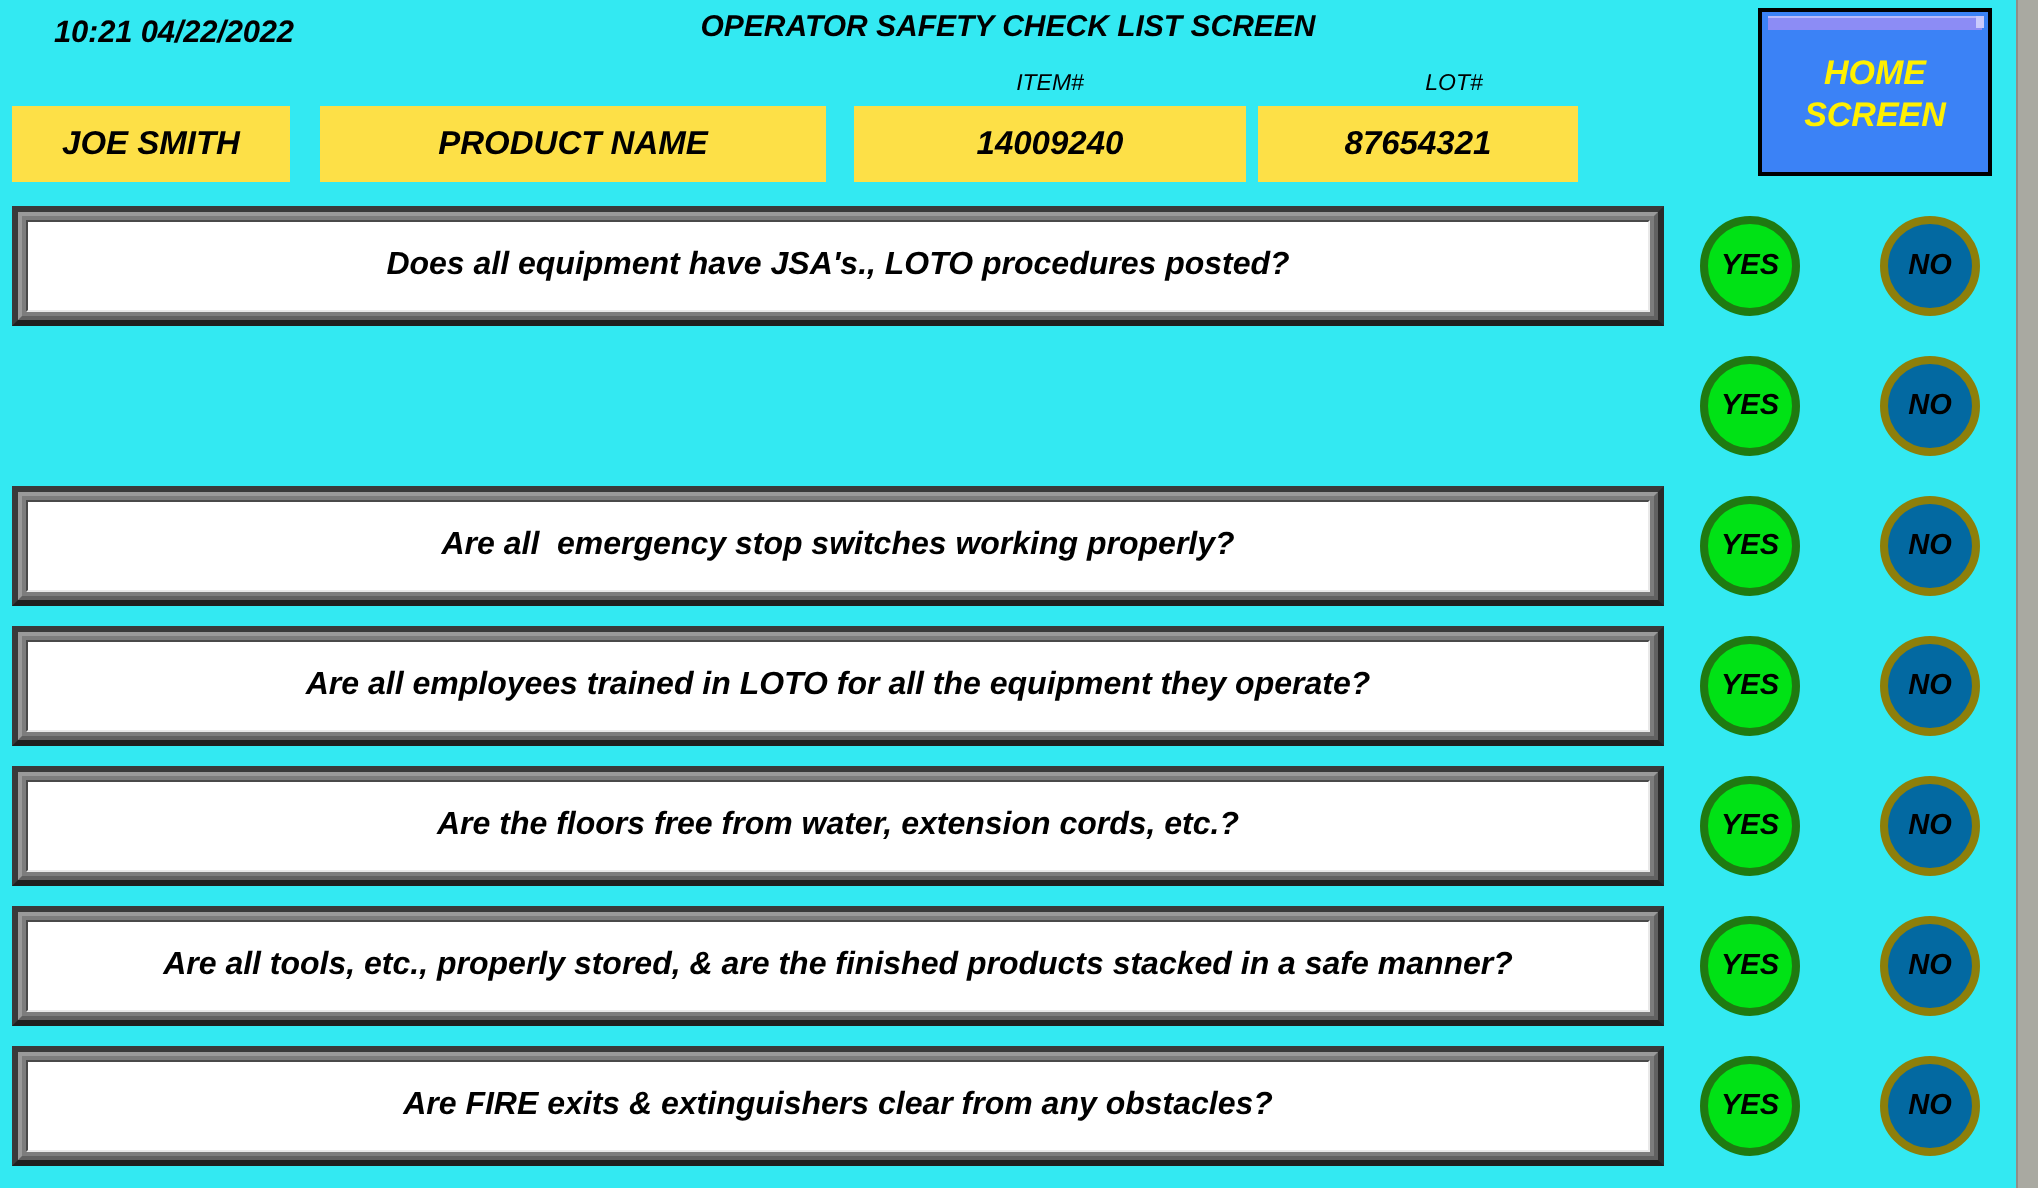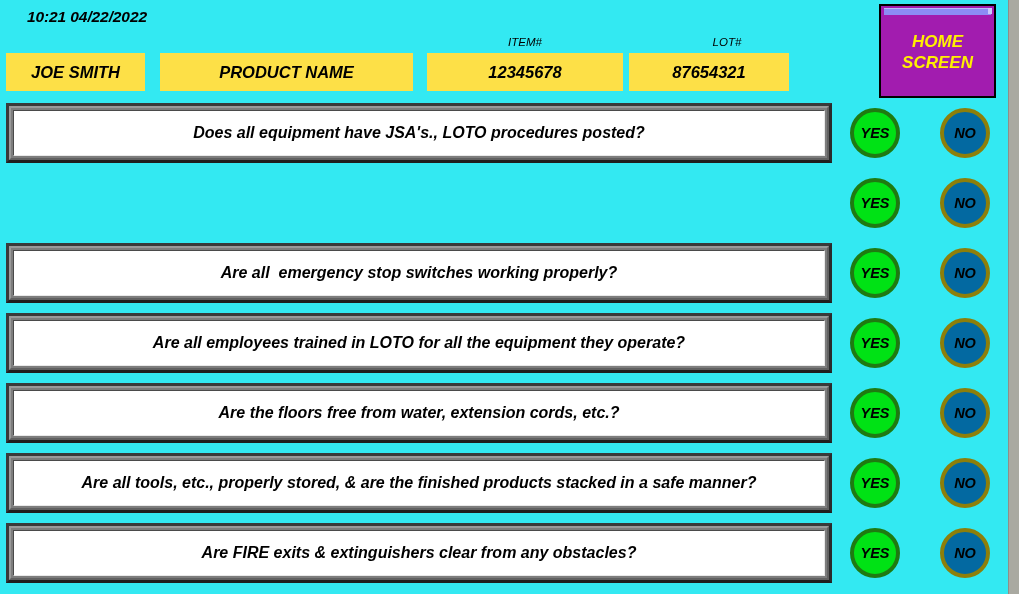--- a/index.html
+++ b/index.html
@@ -77,22 +77,22 @@
     white-space: nowrap;
     box-sizing: border-box;
   }
 
   
   #home-button {
     position: absolute;
     left: 879px;
     top: 4px;
     width: 117px;
-    height: 94px;
-    background: #a21caf;
+    height: 84px;
+    background: #3b82f6;
     border: 2px solid #000000;
     box-sizing: border-box;
     padding: 0;
     cursor: pointer;
     overflow: hidden;
   }
   #home-button .hl {
     position: absolute;
     left: 3px;
     top: 2px;
@@ -212,27 +212,28 @@
     background: #0369a1;
     border: 4px solid #8d7f0a;
   }
 </style>
 </head>
 <body>
 
 <div id="screen">
 
   <div id="timestamp">10:21 04/22/2022</div>
+  <div id="screen-title">OPERATOR SAFETY CHECK LIST SCREEN</div>
 
   <div class="field-label" style="left:427px; top:36px; width:196px;">ITEM#</div>
   <div class="field-label" style="left:629px; top:36px; width:196px;">LOT#</div>
 
   <div class="field-box" style="left:6px; top:53px; width:139px; height:38px;">JOE SMITH</div>
   <div class="field-box" style="left:160px; top:53px; width:253px; height:38px;">PRODUCT NAME</div>
-  <div class="field-box" style="left:427px; top:53px; width:196px; height:38px;">12345678</div>
+  <div class="field-box" style="left:427px; top:53px; width:196px; height:38px;">14009240</div>
   <div class="field-box" style="left:629px; top:53px; width:160px; height:38px;">87654321</div>
 
   <div id="home-button">
     <div class="hl"></div>
     <div class="hl-r"></div>
     <div id="home-button-label">HOME
 SCREEN</div>
   </div>
 
   <div id="rows">

